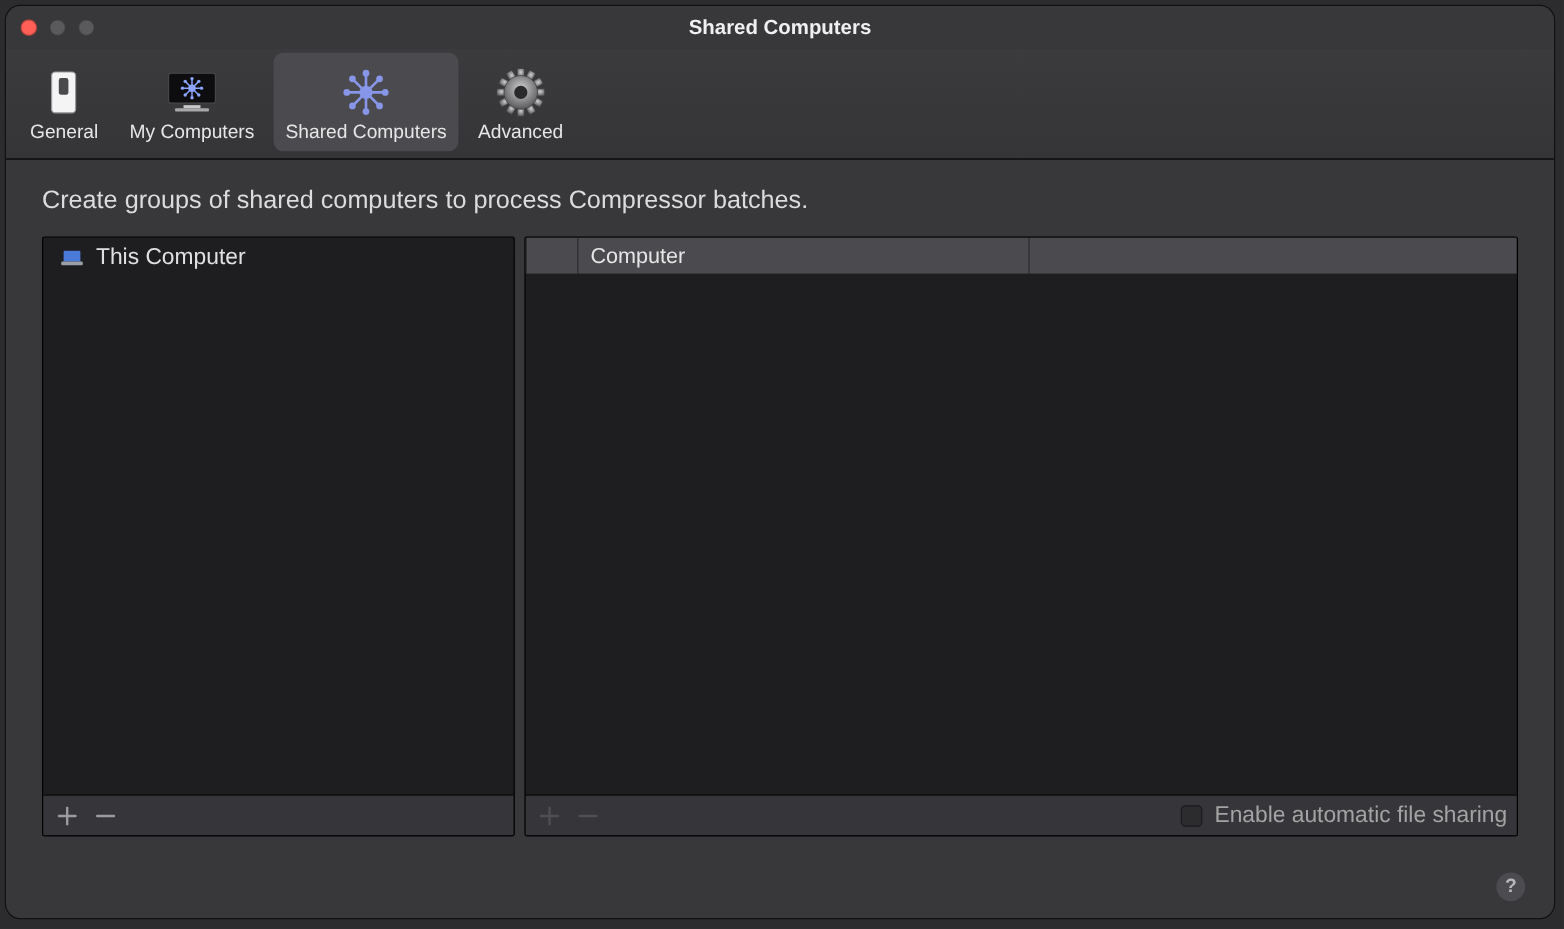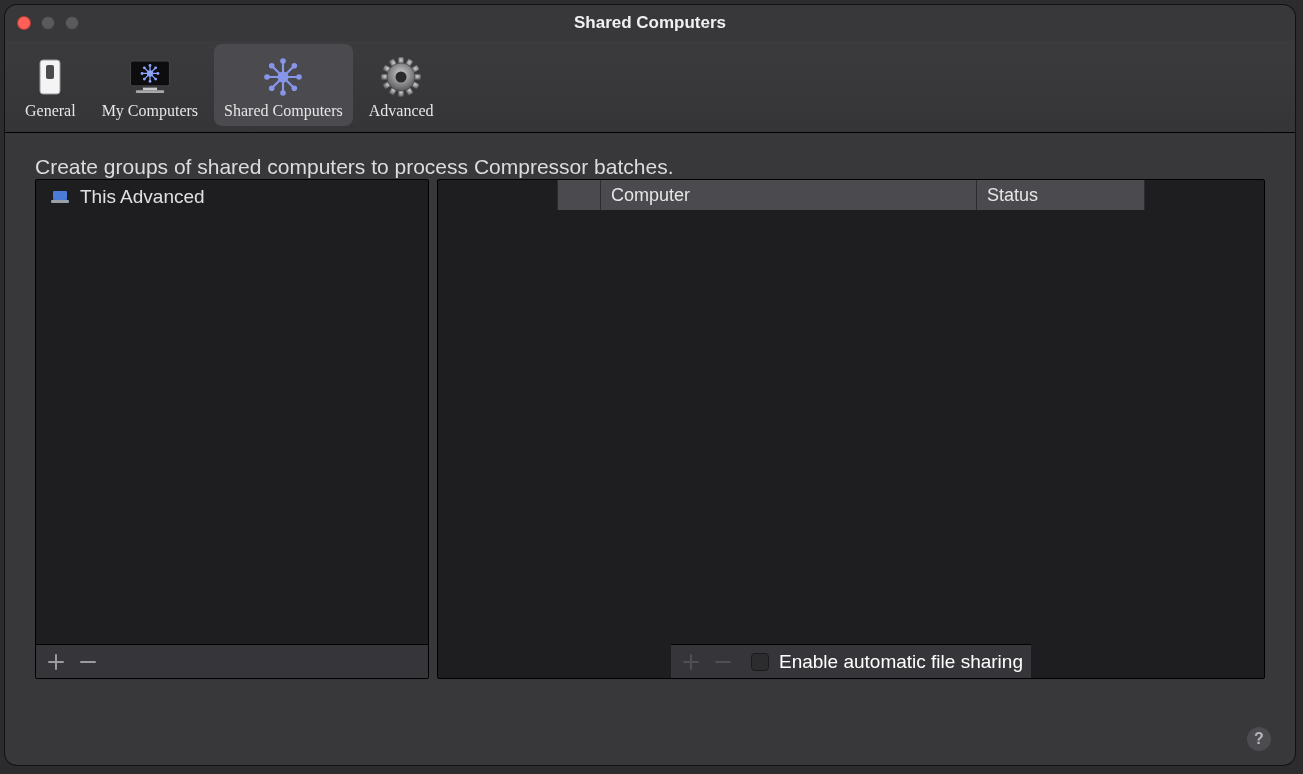--- a/index.html
+++ b/index.html
@@ -62,54 +62,54 @@
       flex-direction: column;
       align-items: center;
       justify-content: flex-end;
       gap: 4px;
       padding: 8px 10px 6px 10px;
       border-radius: 8px;
       color: #e6e6e6;
       font-size: 16px;
       min-width: 70px;
       height: 82px;
-      font-family: Liberation Serif, serif;
     }
     .tool-btn.active {
       background: #4b4a4e;
     }
     .tool-btn .icobox {
       width: 46px; height: 42px;
       display: flex; align-items: center; justify-content: center;
     }
     .tool-btn .label { font-size: 16px; white-space: nowrap; }
 
     
     .content {
       padding: 22px 30px 8px 30px;
     }
     .desc {
       font-size: 21px;
       color: #dcdcde;
+      margin-bottom: 18px;
     }
     .panes {
       display: flex;
       gap: 8px;
       height: 500px;
     }
     .pane {
       border: 1px solid #000;
       border-radius: 2px;
       background: #1e1d20;
       display: flex;
       flex-direction: column;
       overflow: hidden;
     }
     .pane-left { width: 394px; }
-    .pane-right { flex: 1; align-items: center; }
+    .pane-right { flex: 1; }
     .list-body { flex: 1; overflow: auto; }
     .list-row {
       display: flex; align-items: center;
       gap: 10px;
       padding: 6px 14px;
       font-size: 19px;
       color: #e0e0e3;
     }
     .mini-laptop {
       width: 20px; height: 14px;
@@ -146,21 +146,21 @@
       width: 24px; height: 24px;
       display: flex; align-items: center; justify-content: center;
       color: #9c9c9f;
       font-size: 20px;
       line-height: 1;
     }
     .iconbtn.disabled { color: #5f5f62; opacity: 0.5; }
     .flexspace { flex: 1; }
     .checkbox-row {
       display: flex; align-items: center; gap: 10px;
-      color: #ffffff;
+      color: #a3a3a3;
       font-size: 19px;
     }
     .cb {
       width: 18px; height: 18px;
       border-radius: 4px;
       background: #2c2b2e;
       border: 1px solid #1a191c;
     }
     .help-btn {
       position: absolute;
@@ -307,42 +307,41 @@
 
       <div class="pane pane-left">
         <div class="list-body">
           <div class="list-row">
             <span class="mini-laptop">
               <svg width="20" height="14" viewBox="0 0 20 14">
                 <rect x="3" y="1" width="14" height="9" rx="1" fill="#4a7bd8"></rect>
                 <rect x="1" y="10" width="18" height="3" rx="1" fill="#9aa0a8"></rect>
               </svg>
             </span>
-            <span>This Advanced</span>
+            <span>This Computer</span>
           </div>
         </div>
         <div class="pane-footer">
           <div class="iconbtn">
             <svg width="16" height="16" viewBox="0 0 16 16">
                 <path d="M8 1v14M1 8h14" stroke="#9c9c9f" stroke-width="2" stroke-linecap="round"></path>
               </svg>
           </div>
           <div class="iconbtn">
             <svg width="16" height="16" viewBox="0 0 16 16">
                 <path d="M1 8h14" stroke="#9c9c9f" stroke-width="2" stroke-linecap="round"></path>
               </svg>
           </div>
         </div>
       </div>
 
       <div class="pane pane-right">
         <div class="col-headers">
           <div class="spacer"></div>
           <div class="col computer">Computer</div>
-          <div class="col status">Status</div>
         </div>
         <div class="list-body"></div>
         <div class="pane-footer">
           <div class="iconbtn disabled">
             <svg width="16" height="16" viewBox="0 0 16 16">
                 <path d="M8 1v14M1 8h14" stroke="#6a6a6d" stroke-width="2" stroke-linecap="round"></path>
               </svg>
           </div>
           <div class="iconbtn disabled">
             <svg width="16" height="16" viewBox="0 0 16 16">

